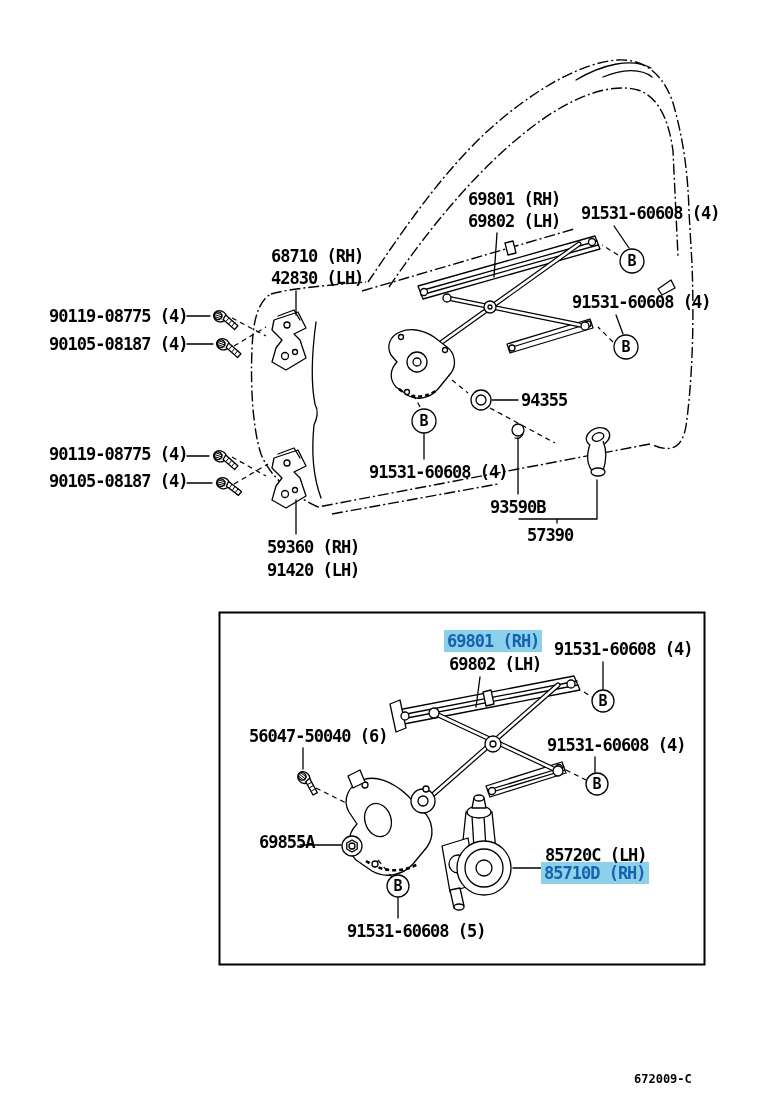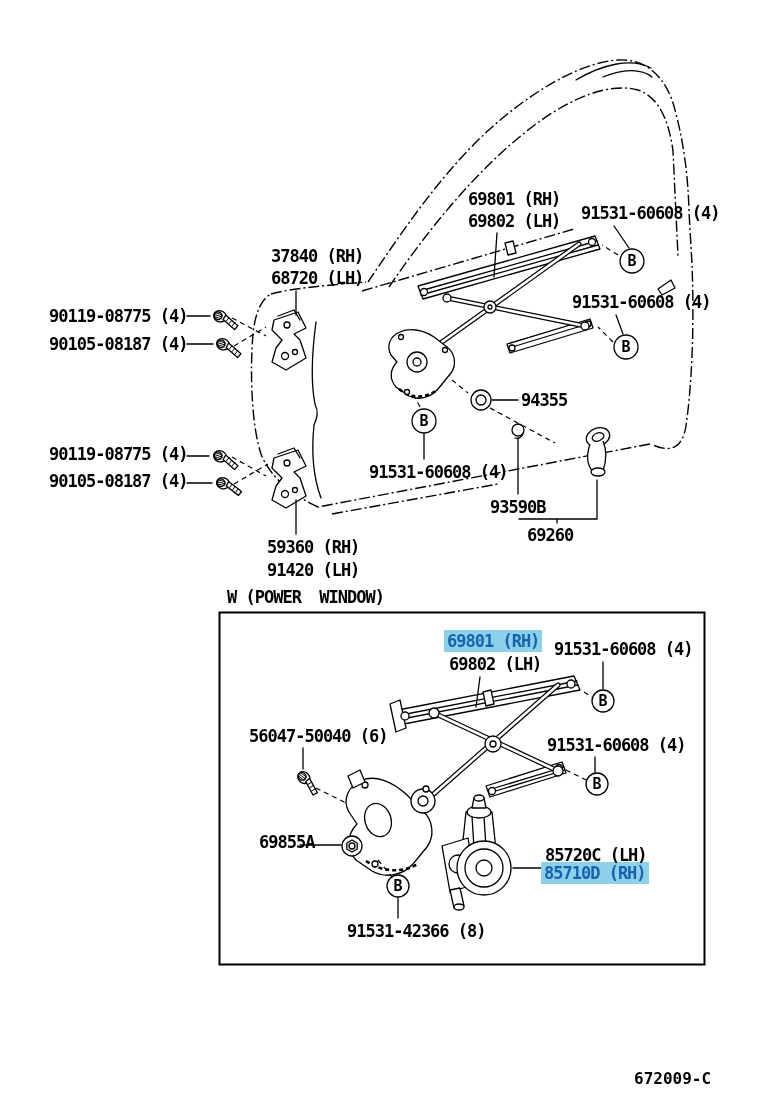--- a/index.html
+++ b/index.html
@@ -2,21 +2,21 @@
 <html style="--hl-bg: #8CD0EA; --hl-tx: #1563B0;"><head>
 <meta charset="utf-8">
 <style>
   html,body{margin:0;padding:0;background:#fff;}
   #stage{position:relative;width:760px;height:1112px;background:#fff;overflow:hidden;
          font-family:"DejaVu Sans Mono",monospace;}
   #art{position:absolute;left:0;top:0;z-index:1;}
   .lbl{position:absolute;z-index:2;font:bold 17px/22px "DejaVu Sans Mono",monospace;
        letter-spacing:-1px;color:#000;white-space:pre;}
   .hl{background:var(--hl-bg,#8CD0EA);color:var(--hl-tx,#1563B0);padding:0 3px;margin:0 -3px;}
-  .code{font-size:16px;letter-spacing:0;}
+  .code{font-size:12px;letter-spacing:0;}
   
   .s{stroke:#000;fill:none;stroke-width:1.3px;stroke-linecap:round;stroke-linejoin:round;}
   .sf{stroke:#000;fill:#fff;stroke-width:1.3px;stroke-linejoin:round;}
   .phantom{stroke:#000;fill:none;stroke-width:1.4px;stroke-dasharray:11 3 2 3;}
   .dash{stroke:#000;fill:none;stroke-width:1.2px;stroke-dasharray:5 4;}
   .armb{stroke:#000;fill:none;stroke-width:5px;stroke-linecap:round;}
   .armw{stroke:#fff;fill:none;stroke-width:2.6px;stroke-linecap:round;}
   .teeth{stroke:#000;fill:none;stroke-width:2.6px;stroke-dasharray:4 3;}
   .bletter{font:bold 15px "DejaVu Sans Mono",monospace;fill:#000;text-anchor:middle;}
 </style>
@@ -226,40 +226,39 @@
     <path class="dash" d="M316,788 L348,804"></path>
     <path class="dash" d="M584,692 L592,697"></path>
     <path class="dash" d="M566,770 L586,780"></path>
     <path class="dash" d="M378,860 L392,877"></path>
   </g>
 </svg>
 
 <div class="lbl" style="left:468px;top:188px">69801 (RH)</div>
 <div class="lbl" style="left:468px;top:210px">69802 (LH)</div>
 <div class="lbl" style="left:581px;top:202px">91531-60608 (4)</div>
-<div class="lbl" style="left:271px;top:245px">37840 (RH)</div>
-<div class="lbl" style="left:271px;top:267px">68720 (LH)</div>
+<div class="lbl" style="left:271px;top:245px">68710 (RH)</div>
+<div class="lbl" style="left:271px;top:267px">42830 (LH)</div>
 <div class="lbl" style="left:49px;top:305px">90119-08775 (4)</div>
 <div class="lbl" style="left:49px;top:333px">90105-08187 (4)</div>
 <div class="lbl" style="left:572px;top:291px">91531-60608 (4)</div>
 <div class="lbl" style="left:521px;top:389px">94355</div>
 <div class="lbl" style="left:49px;top:443px">90119-08775 (4)</div>
 <div class="lbl" style="left:49px;top:470px">90105-08187 (4)</div>
 <div class="lbl" style="left:369px;top:461px">91531-60608 (4)</div>
 <div class="lbl" style="left:490px;top:496px">93590B</div>
-<div class="lbl" style="left:527px;top:524px">69260</div>
+<div class="lbl" style="left:527px;top:524px">57390</div>
 <div class="lbl" style="left:267px;top:536px">59360 (RH)</div>
 <div class="lbl" style="left:267px;top:559px">91420 (LH)</div>
 
-<div class="lbl" style="left:227px;top:586px">W (POWER  WINDOW)</div>
 <div class="lbl hl" style="left:447px;top:630px">69801 (RH)</div>
 <div class="lbl" style="left:449px;top:653px">69802 (LH)</div>
 <div class="lbl" style="left:554px;top:638px">91531-60608 (4)</div>
 <div class="lbl" style="left:249px;top:725px">56047-50040 (6)</div>
 <div class="lbl" style="left:547px;top:734px">91531-60608 (4)</div>
 <div class="lbl" style="left:259px;top:831px">69855A</div>
 <div class="lbl hl" style="left:544px;top:862px">85710D (RH)</div>
 <div class="lbl" style="left:545px;top:844px">85720C (LH)</div>
-<div class="lbl" style="left:347px;top:920px">91531-42366 (8)</div>
+<div class="lbl" style="left:347px;top:920px">91531-60608 (5)</div>
 
 <div class="lbl code" style="left:634px;top:1068px">672009-C</div>
 
 </div>
 
 </body></html>

